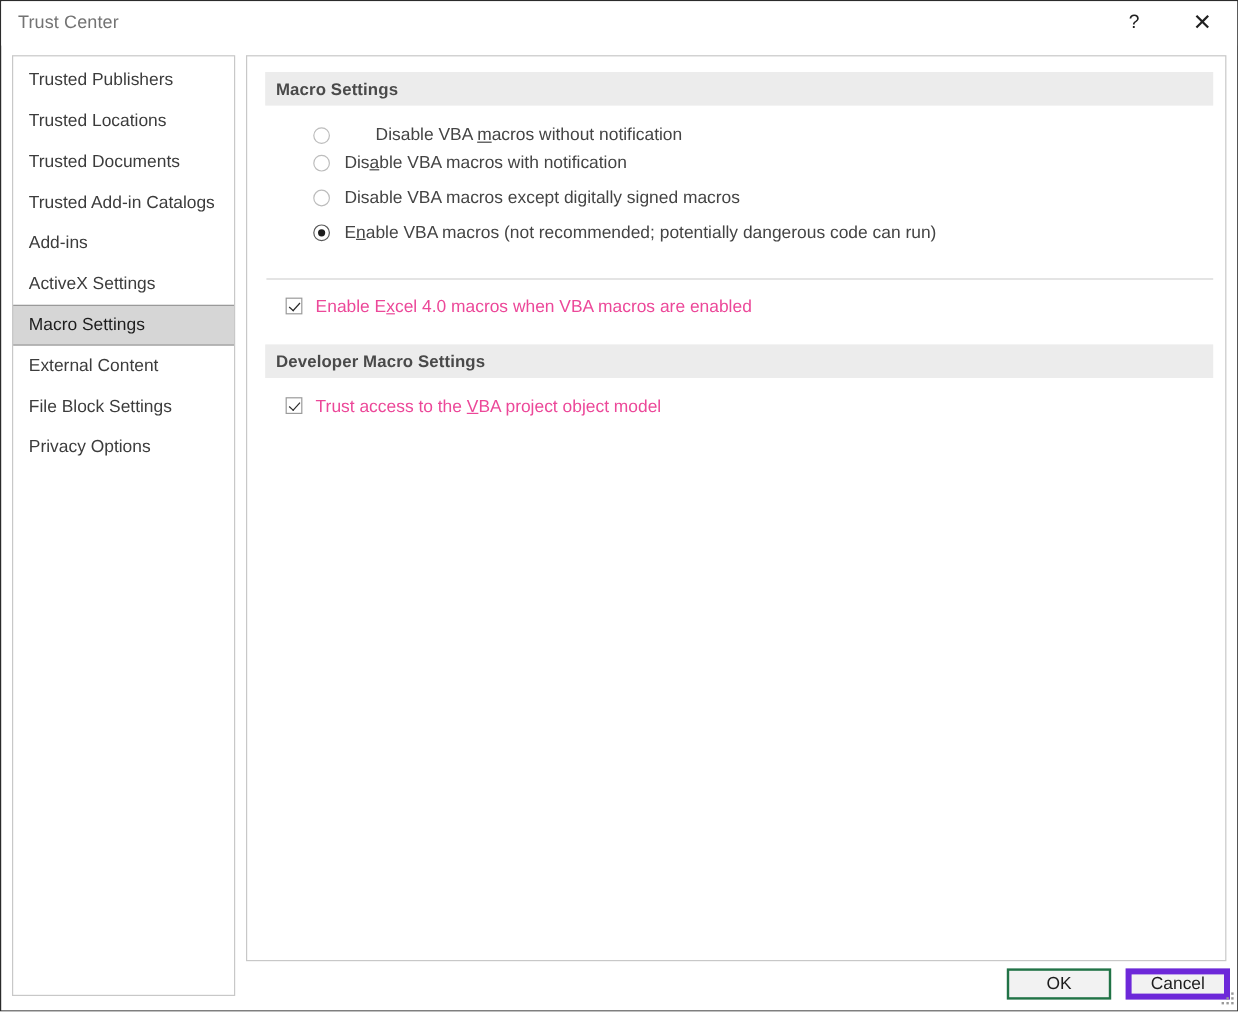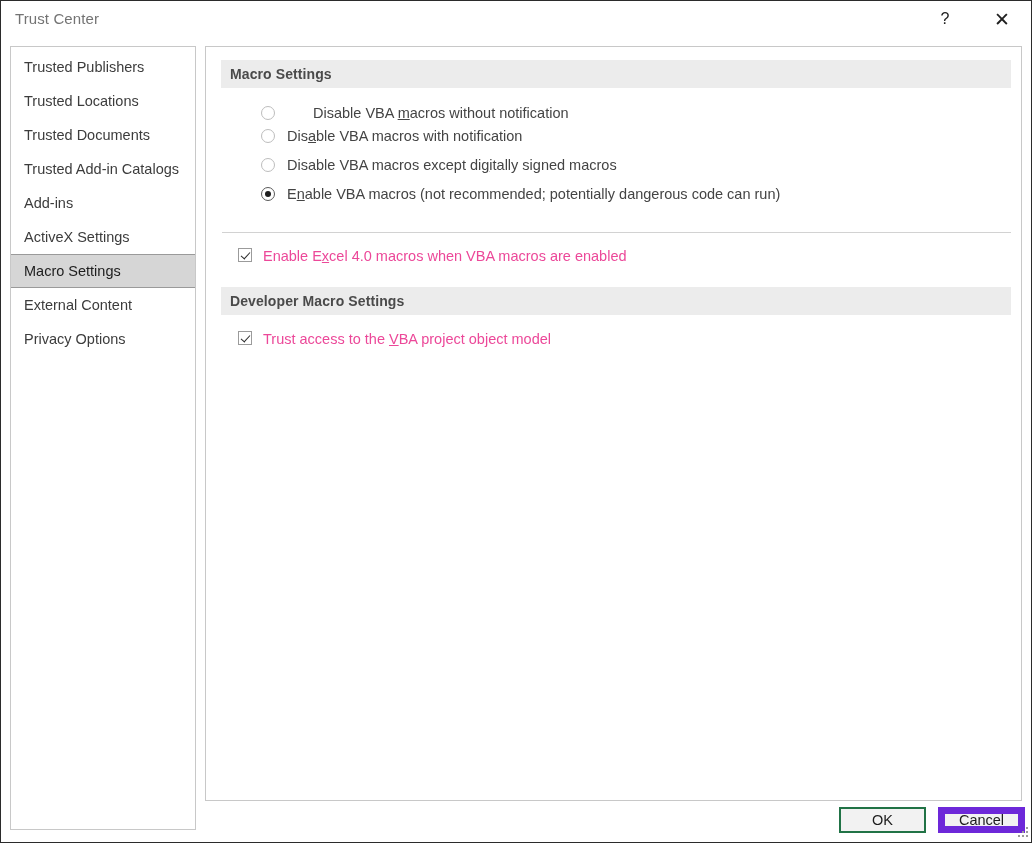--- a/index.html
+++ b/index.html
@@ -184,21 +184,21 @@
     white-space: nowrap;
   }
   #ok-btn {
     left: 838px; top: 806px;
     width: 87px;
     border: 2px solid #217346;
   }
   #cancel-btn {
     left: 937px; top: 806px;
     width: 87px;
-    border: 7px solid #6d28d9;
+    border: 5px solid #6d28d9;
   }
 
   
   #resize-grip {
     position: absolute;
     right: 3px; bottom: 3px;
     width: 12px; height: 12px;
   }
   #resize-grip i {
     position: absolute;
@@ -242,20 +242,23 @@
         <span>Add-ins</span>
       </div>
       <div class="nav-item">
         <span>ActiveX Settings</span>
       </div>
       <div class="nav-item selected">
         <span>Macro Settings</span>
       </div>
       <div class="nav-item">
         <span>External Content</span>
+      </div>
+      <div class="nav-item">
+        <span>File Block Settings</span>
       </div>
       <div class="nav-item">
         <span>Privacy Options</span>
       </div>
 
     </div>
   </div>
 
   <div id="mainpanel">
 

